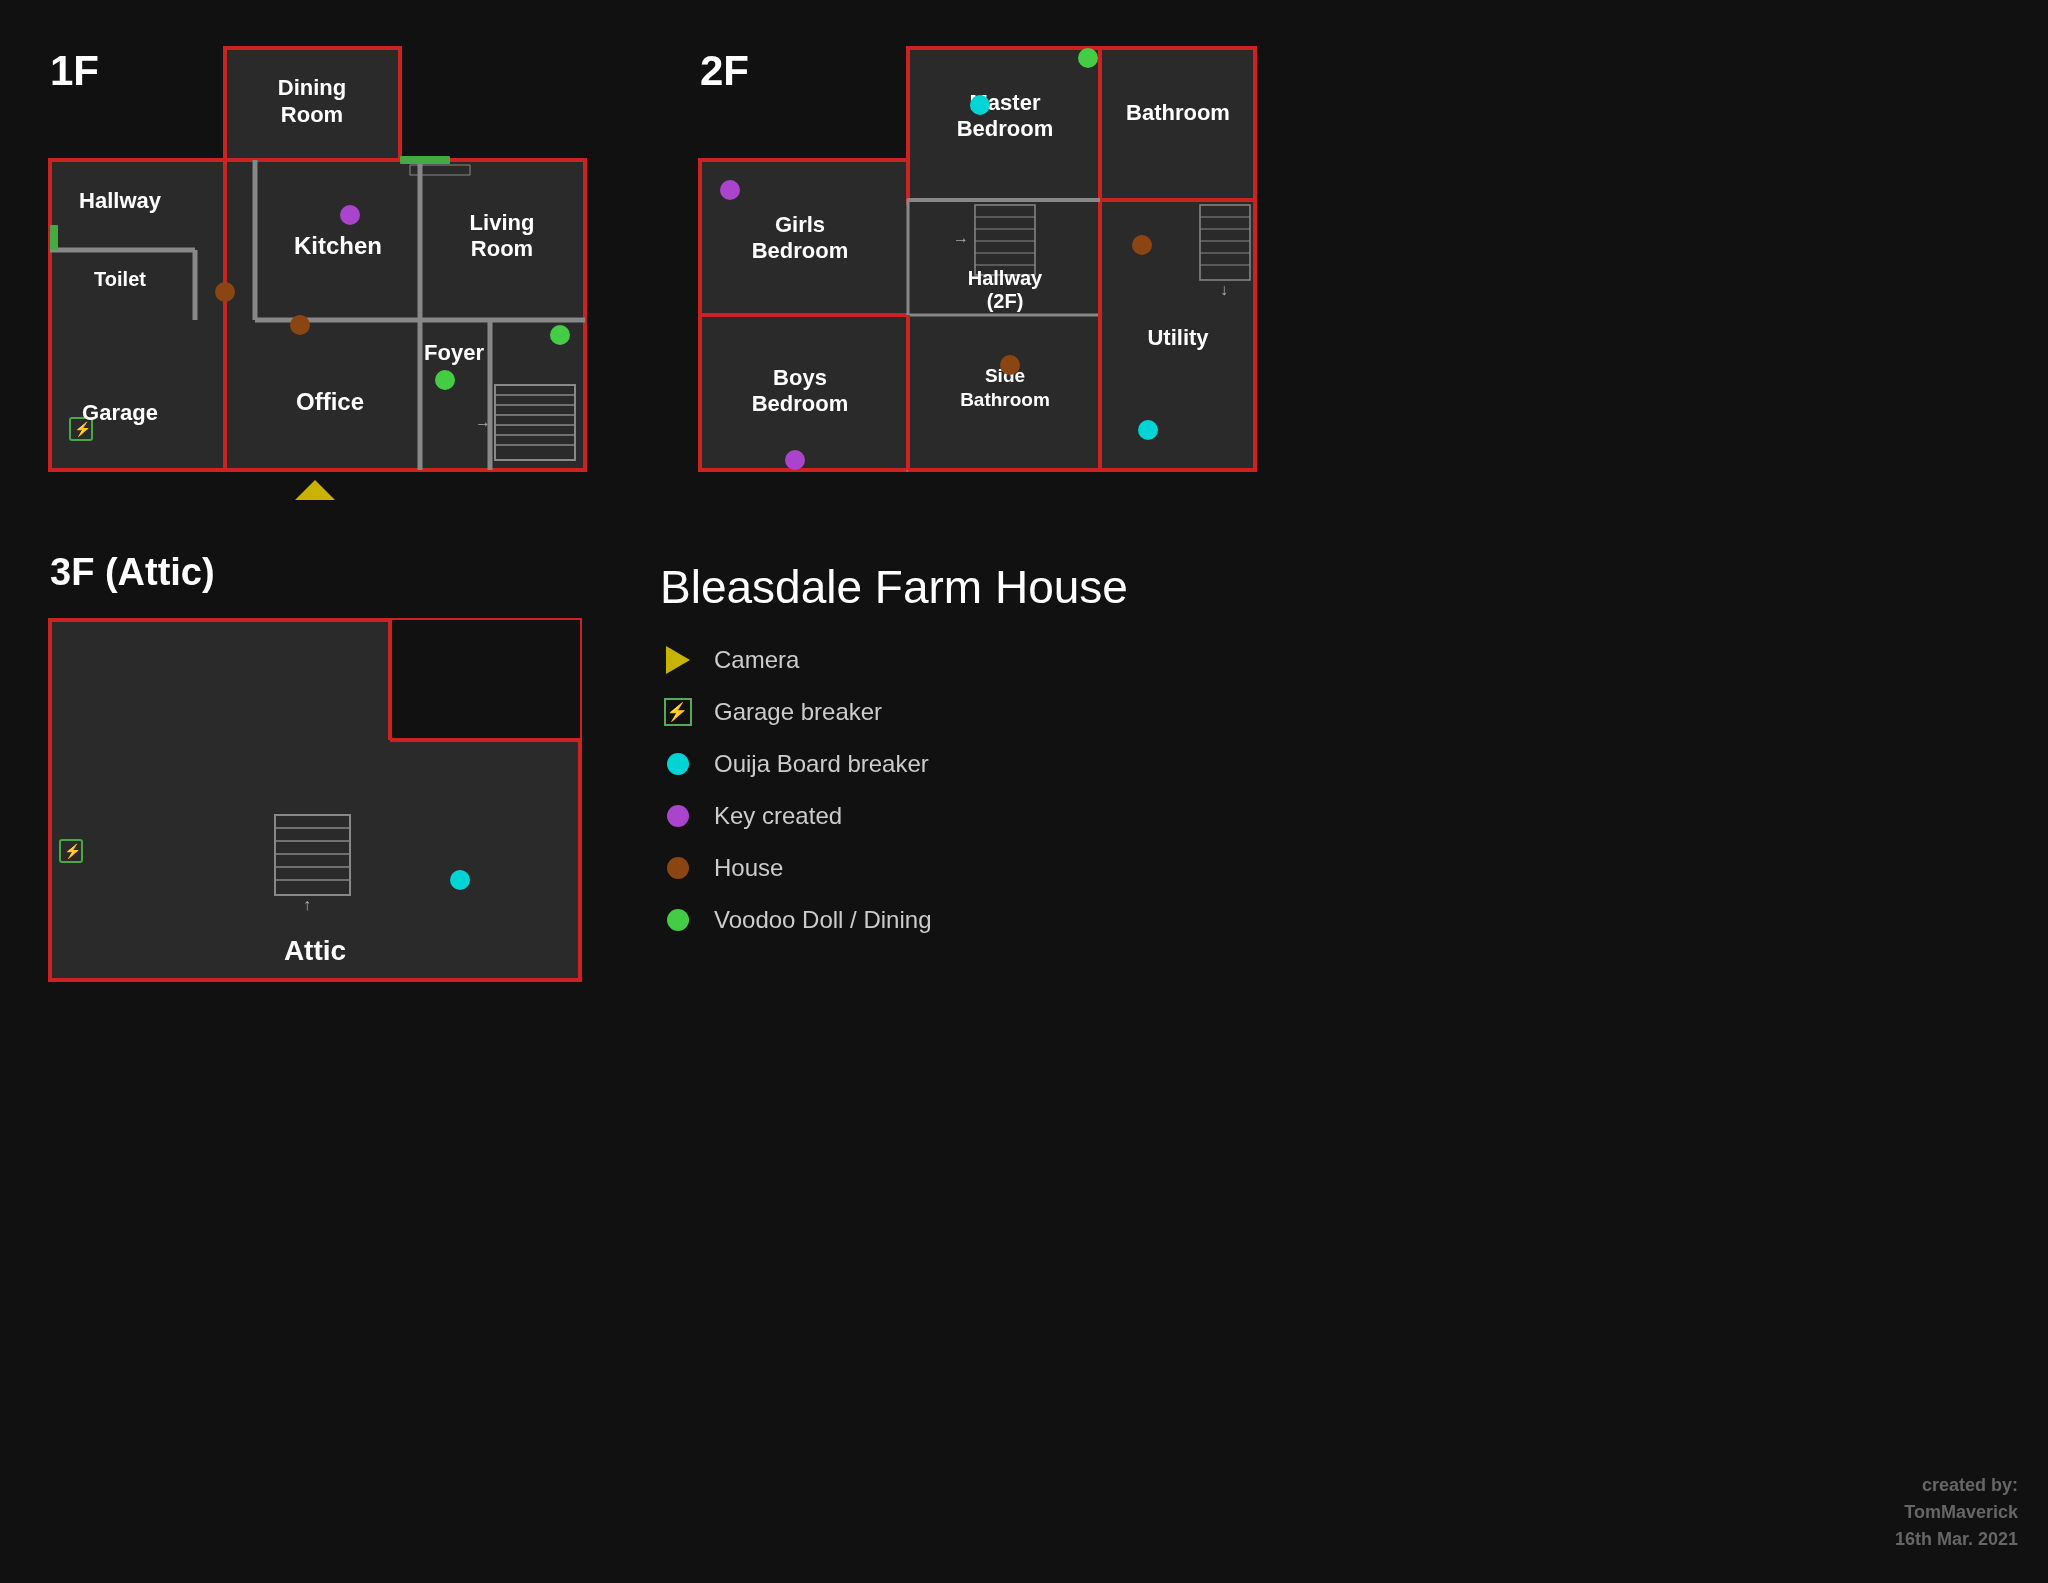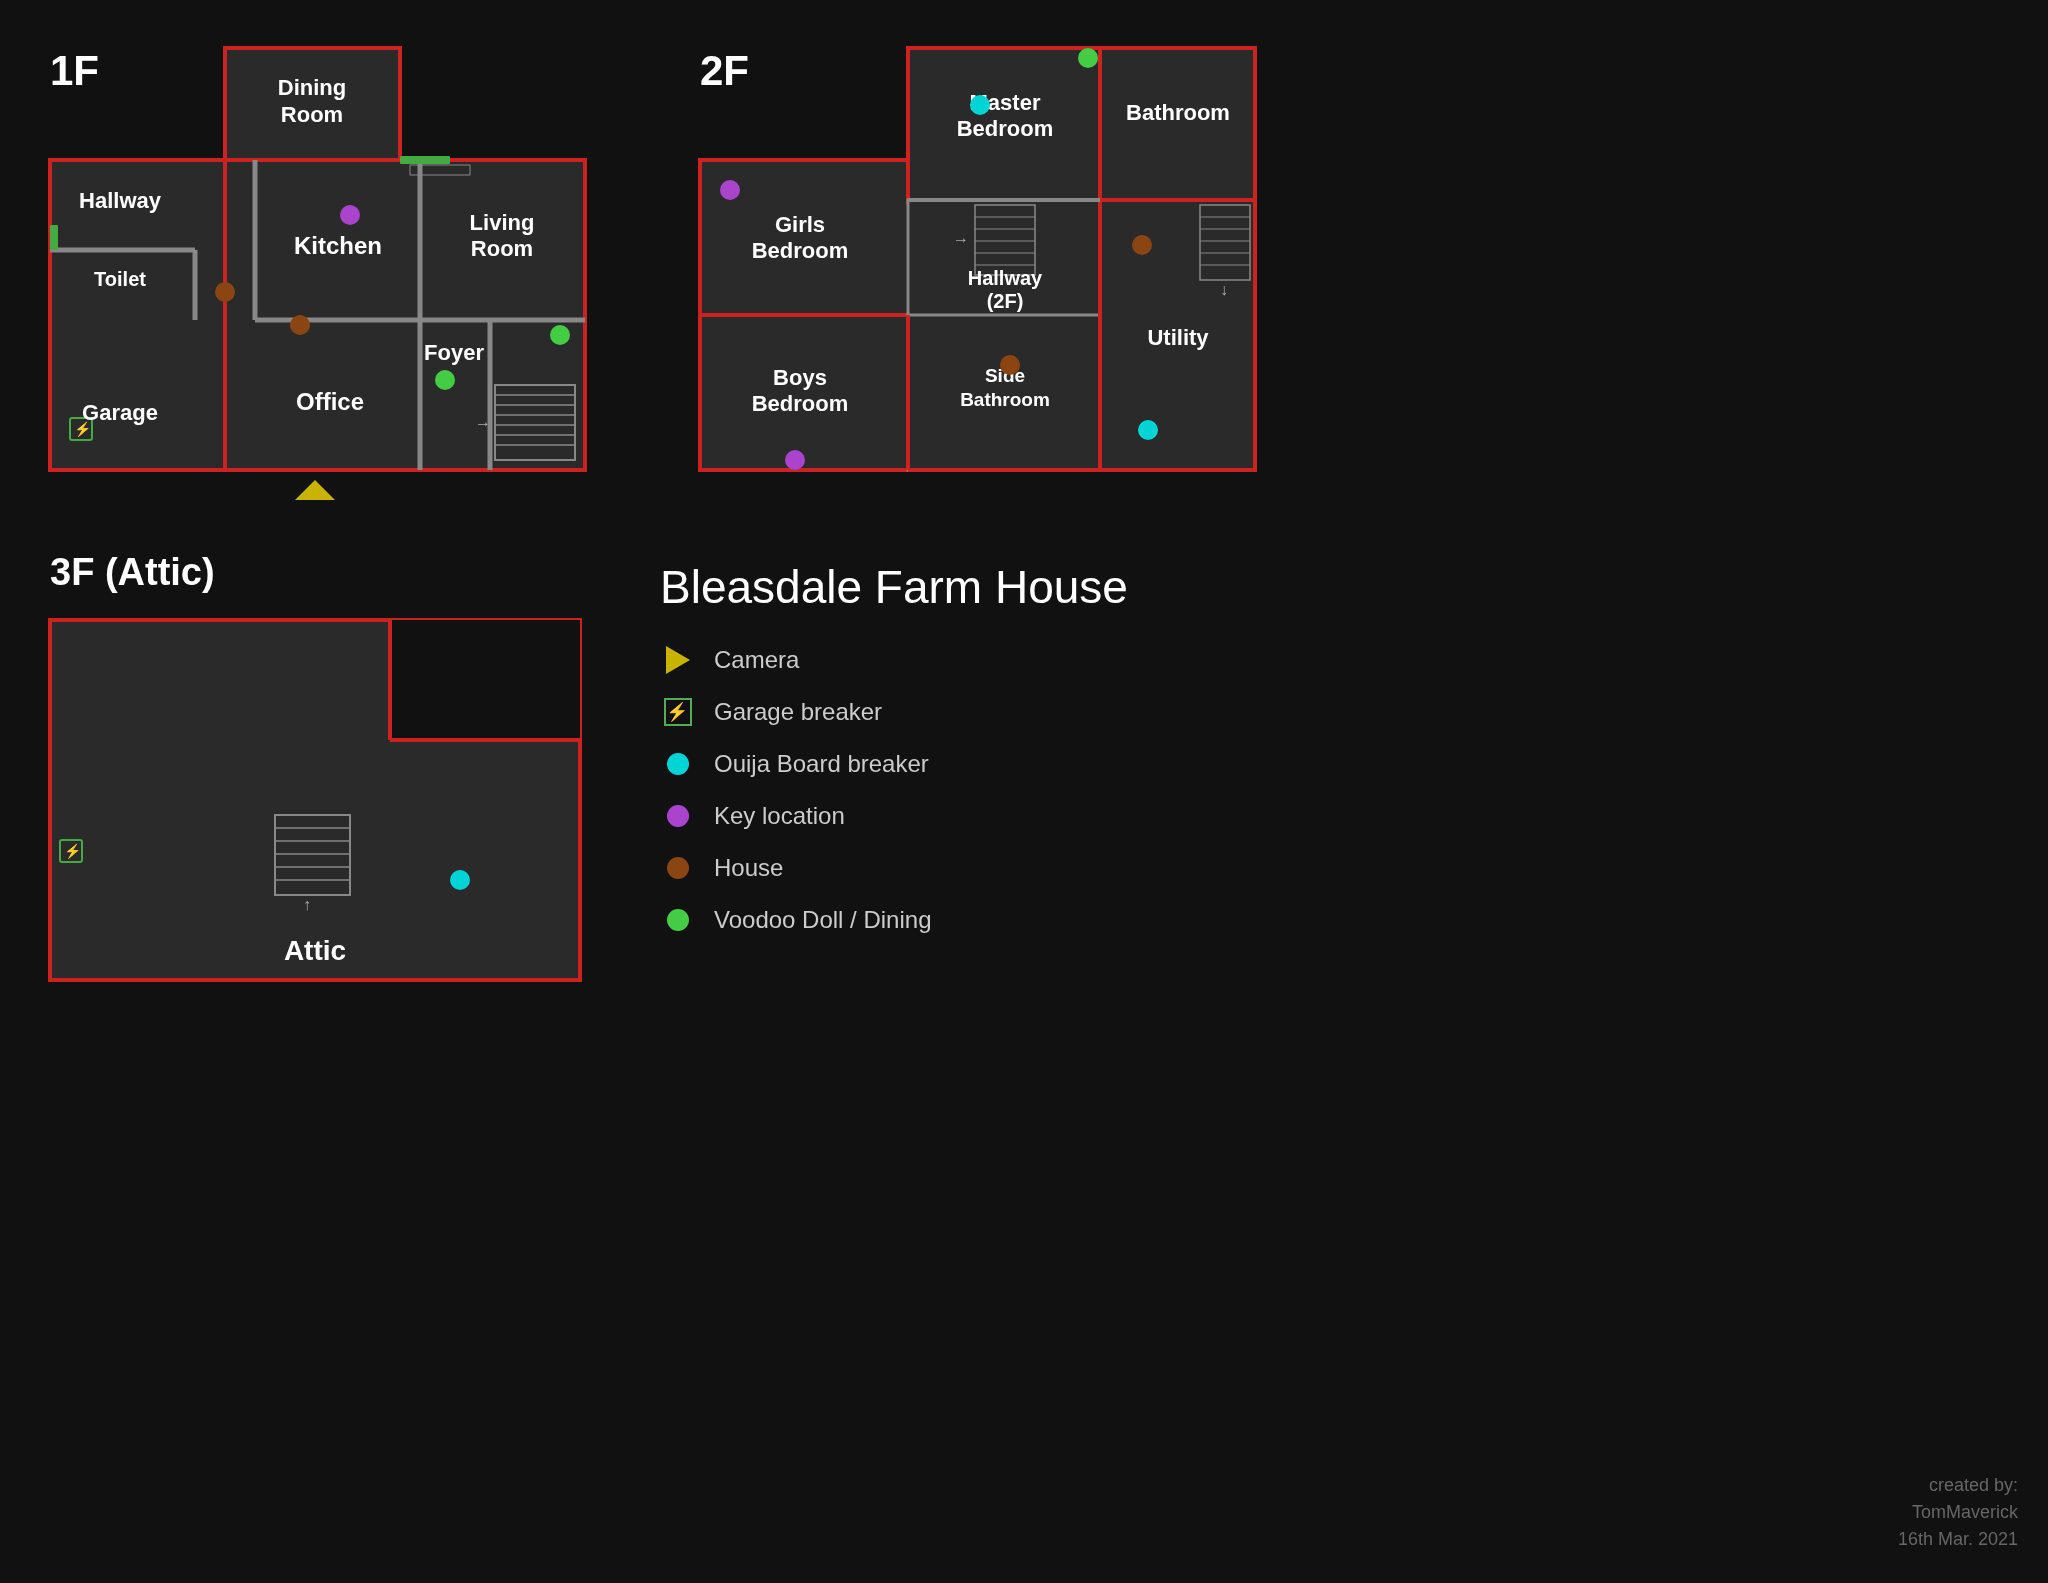--- a/index.html
+++ b/index.html
@@ -101,20 +101,21 @@
     }
 
     .credit-text {
       position: absolute;
       bottom: 30px;
       right: 30px;
       font-size: 18px;
       color: #666;
       text-align: right;
       line-height: 1.5;
+      font-weight: bold;
     }
 
     svg text {
       font-family: 'Segoe UI', Arial, sans-serif;
     }
   </style>
 </head>
 <body>
 
 <svg id="floor1" viewBox="0 0 580 470" xmlns="http://www.w3.org/2000/svg">
@@ -330,21 +331,21 @@
     <div class="legend-icon">
       <div class="dot" style="width:22px;height:22px;background:#00d4d4;"></div>
     </div>
     <span>Ouija Board breaker</span>
   </div>
 
   <div class="legend-item">
     <div class="legend-icon">
       <div class="dot" style="width:22px;height:22px;background:#aa44cc;"></div>
     </div>
-    <span>Key location</span>
+    <span>Key created</span>
   </div>
 
   <div class="legend-item">
     <div class="legend-icon">
       <div class="dot" style="width:22px;height:22px;background:#8B4513;"></div>
     </div>
     <span>House</span>
   </div>
 
   <div class="legend-item">

